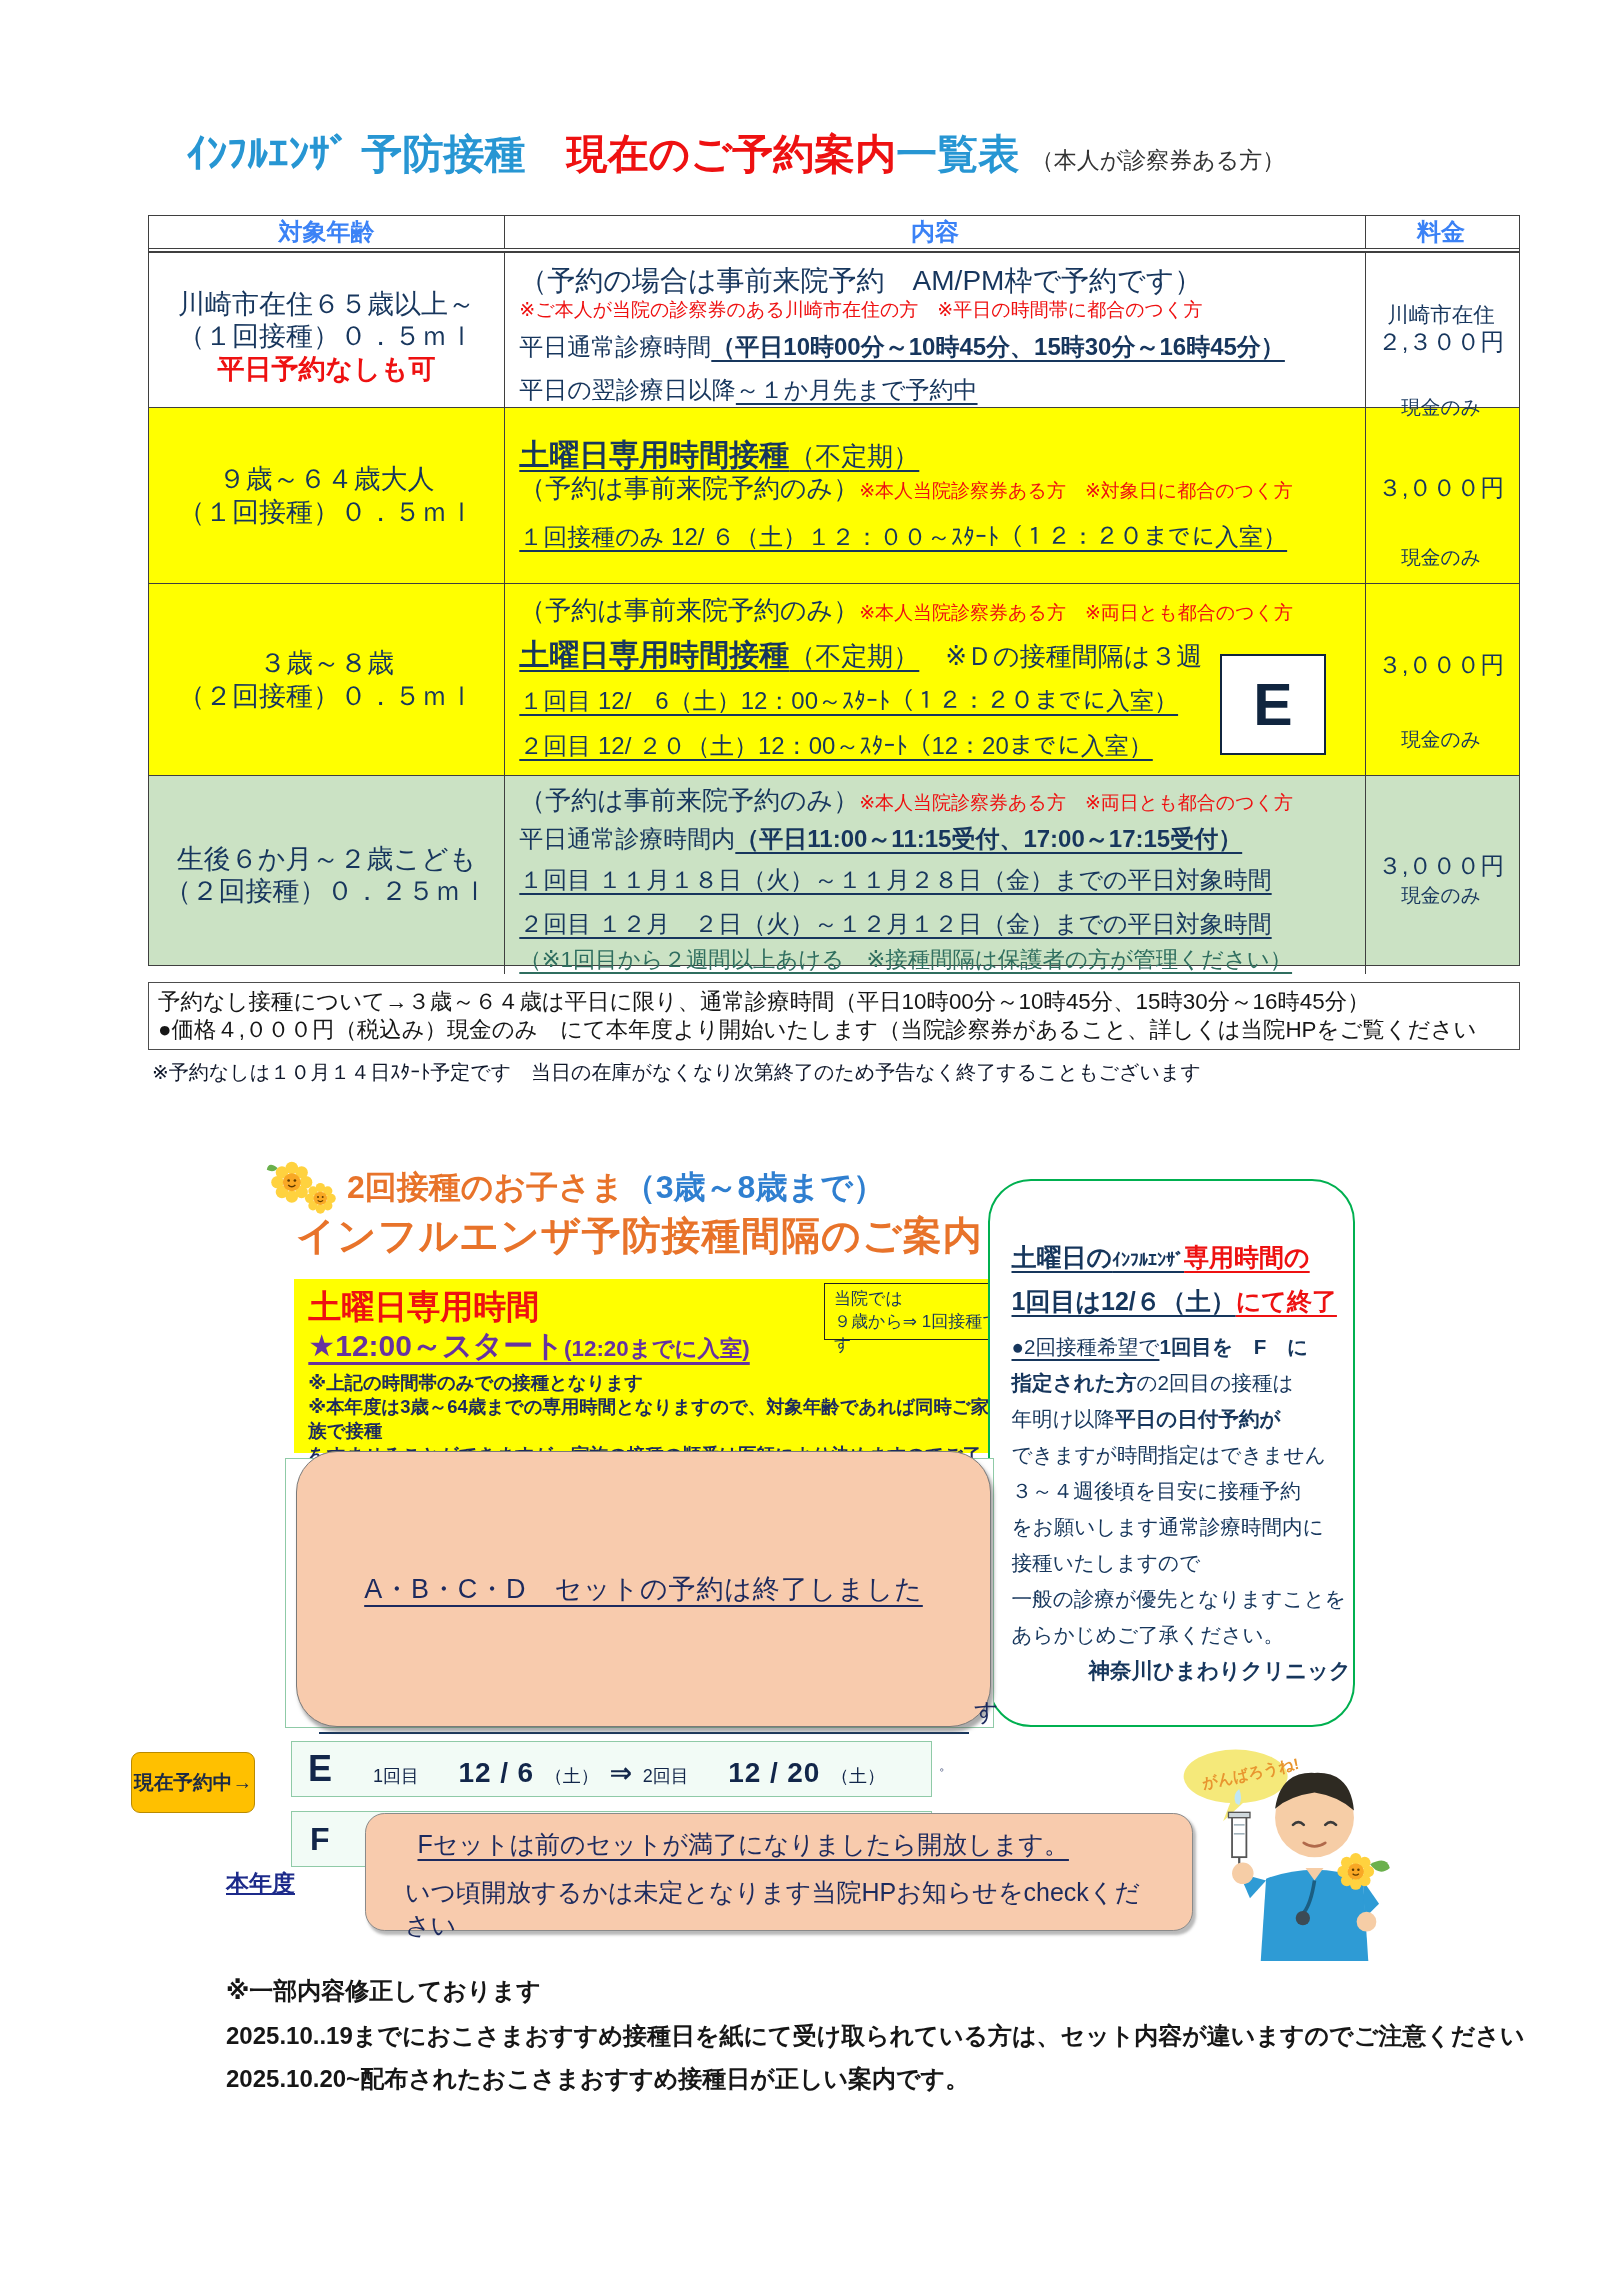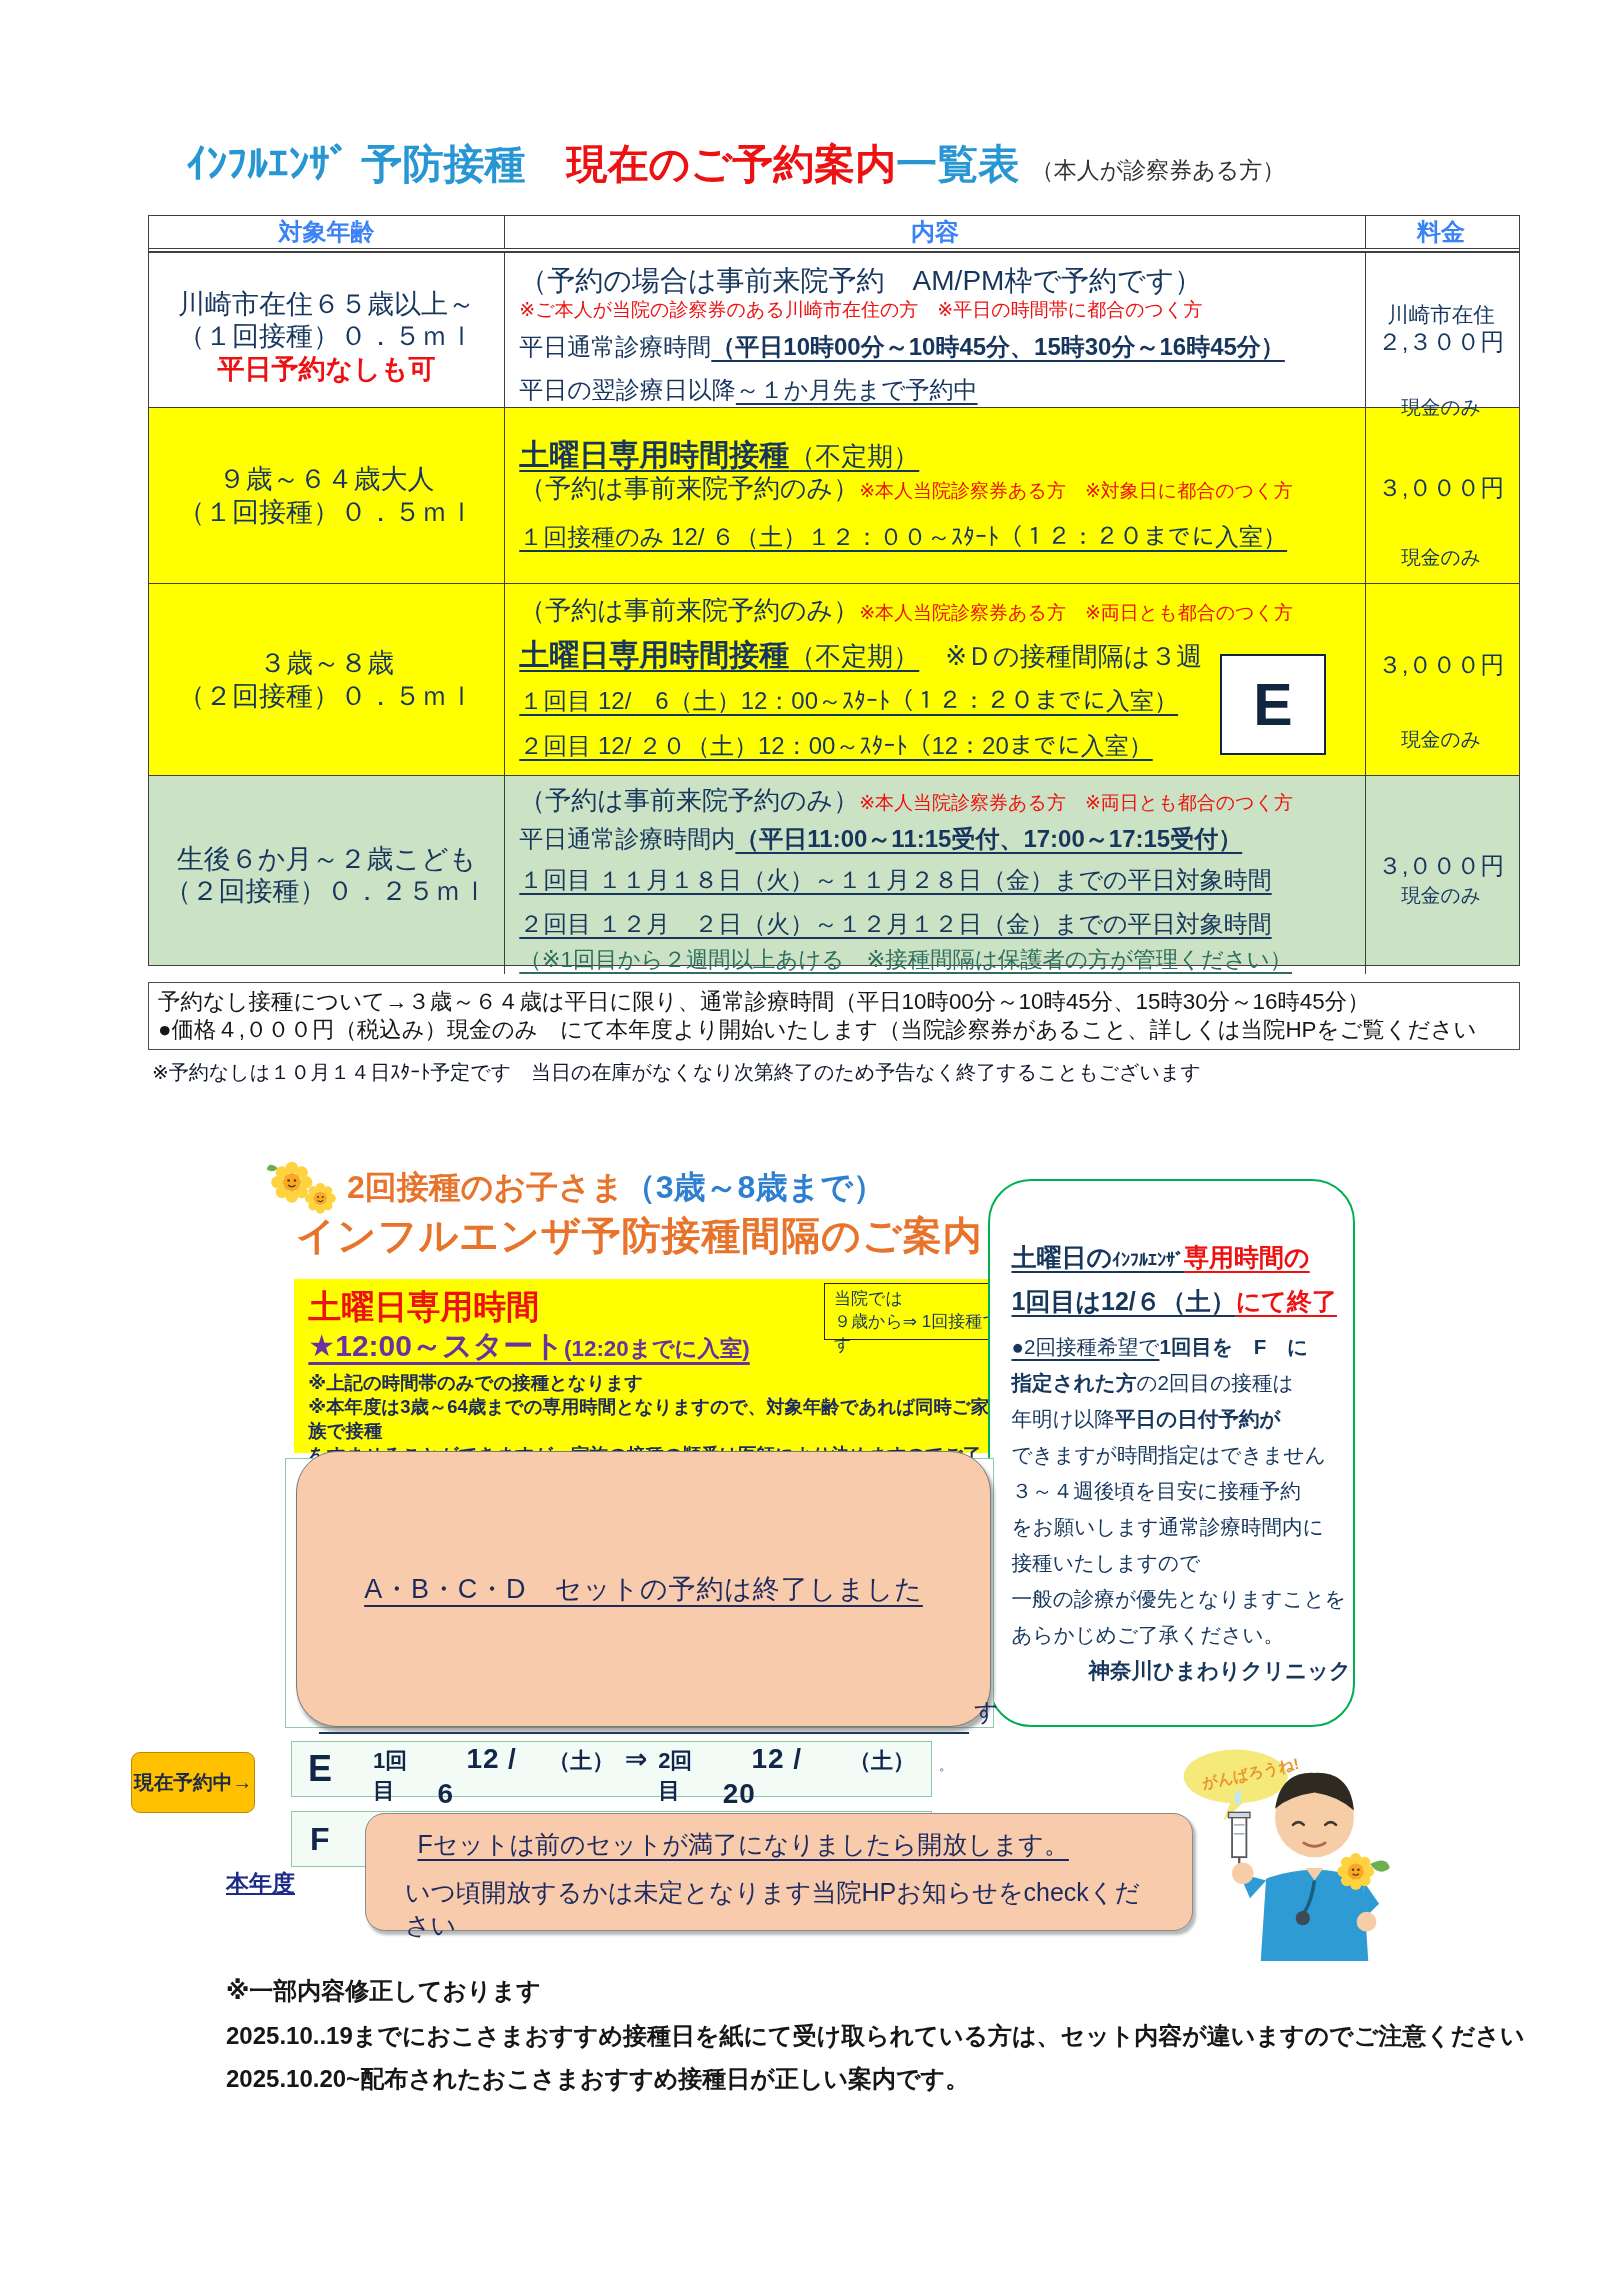--- a/index.html
+++ b/index.html
@@ -14,30 +14,30 @@
   .abs{position:absolute;}
 
   
   .r{color:var(--red);}
   .rs{color:var(--red);font-size:19px;}
   .b{font-weight:700;}
   .u{text-decoration:underline;text-decoration-thickness:1.8px;text-underline-offset:5.4px;}
   .big{font-size:30px;}
   .sm{font-size:0.72em;}
   .teal{color:#2f6e5f;}
-  .lab{font-size:22px;font-weight:700;margin-top:17px;}
+  .lab{font-size:18px;font-weight:400;margin-top:17px;}
   .num{font-size:28px;font-weight:700;letter-spacing:0.9px;}
   .arr{font-size:27px;font-weight:700;}
   .orange{color:var(--orange);font-weight:700;}
   .blue2{color:#2f7fd0;font-weight:700;}
   .p1{font-size:30px;}
   .p2{font-size:22.4px;}
 
   
-  .title{left:186px;top:137px;font-size:41px;font-weight:700;white-space:nowrap;}
+  .title{left:186px;top:127px;font-size:41px;font-weight:700;white-space:nowrap;}
   .title .t-blue{color:var(--titleblue);}
   .title .t-red{color:var(--red);}
   .title .t-suffix{color:#333;font-size:23px;font-weight:400;}
 
   
   .tbl{left:148px;top:215px;width:1372px;border:1.8px solid #3f3f3f;box-sizing:border-box;}
   .trow{display:grid;grid-template-columns:356px 861px 150px;box-sizing:border-box;}
   .trow > div{box-sizing:border-box;}
   .thead{height:36px;border-bottom:4.5px double #3f3f3f;}
   .th{display:flex;align-items:center;justify-content:center;font-size:24px;color:#3b82f6;font-weight:bold;}

